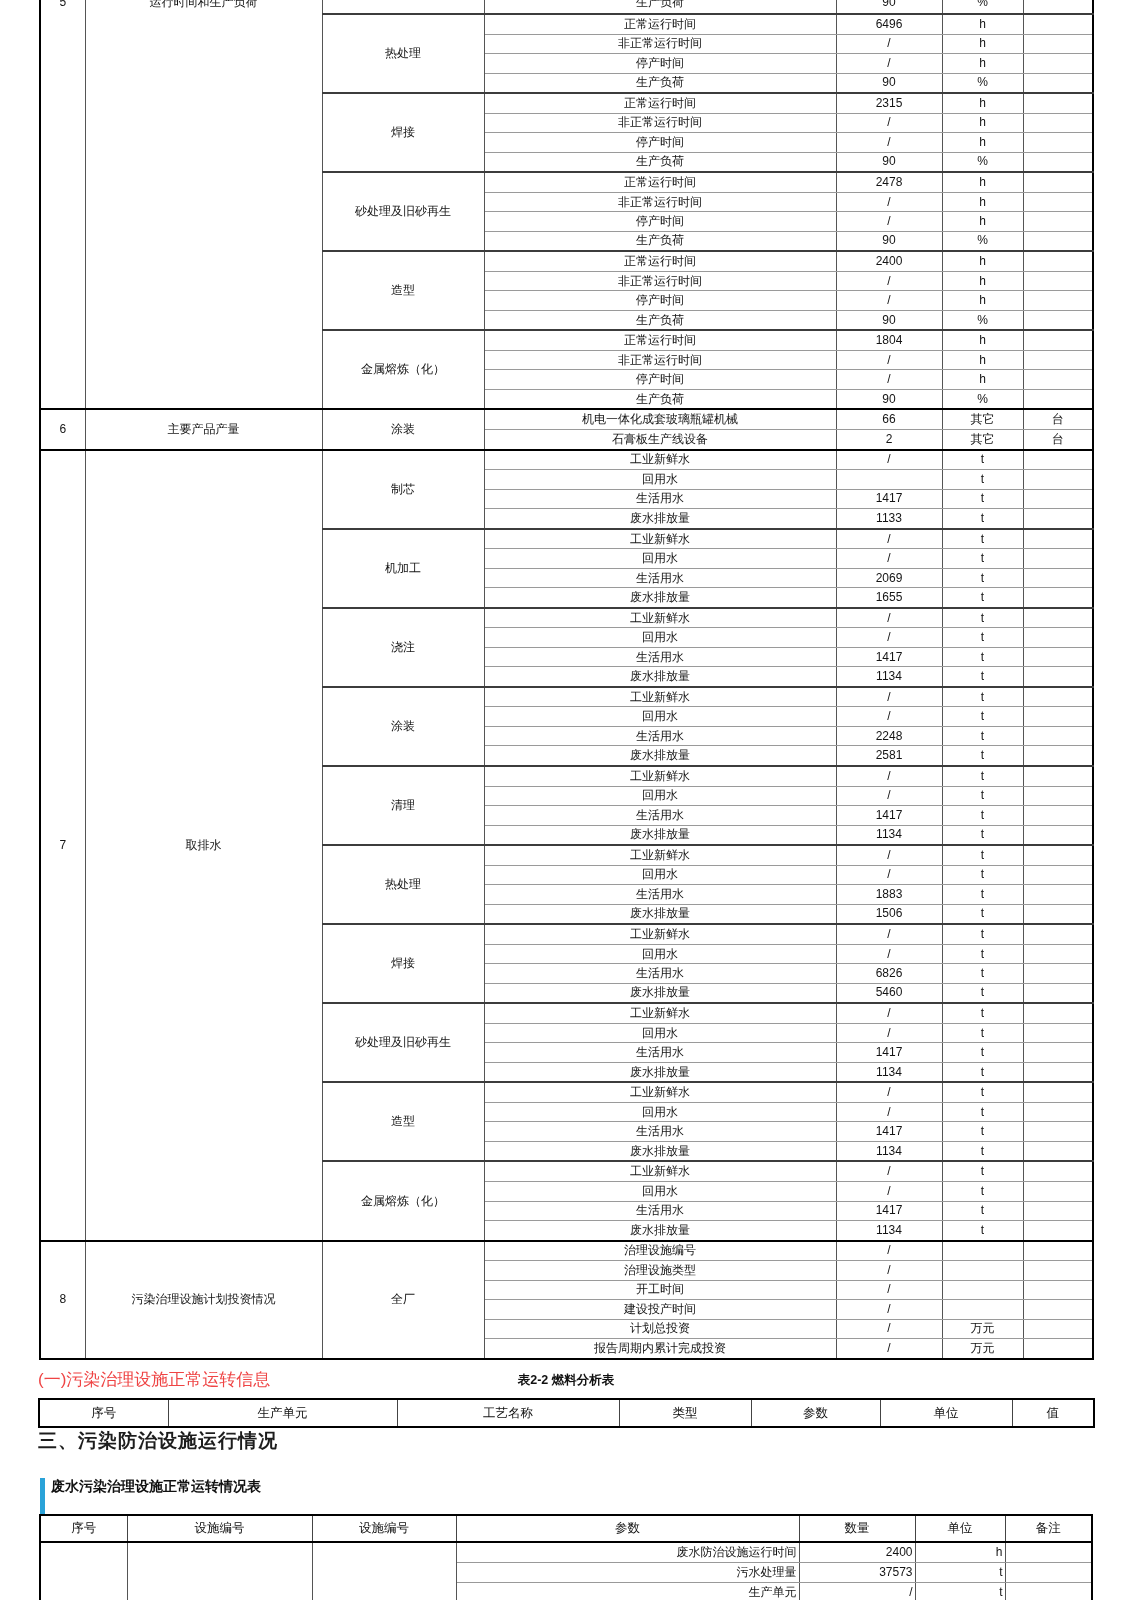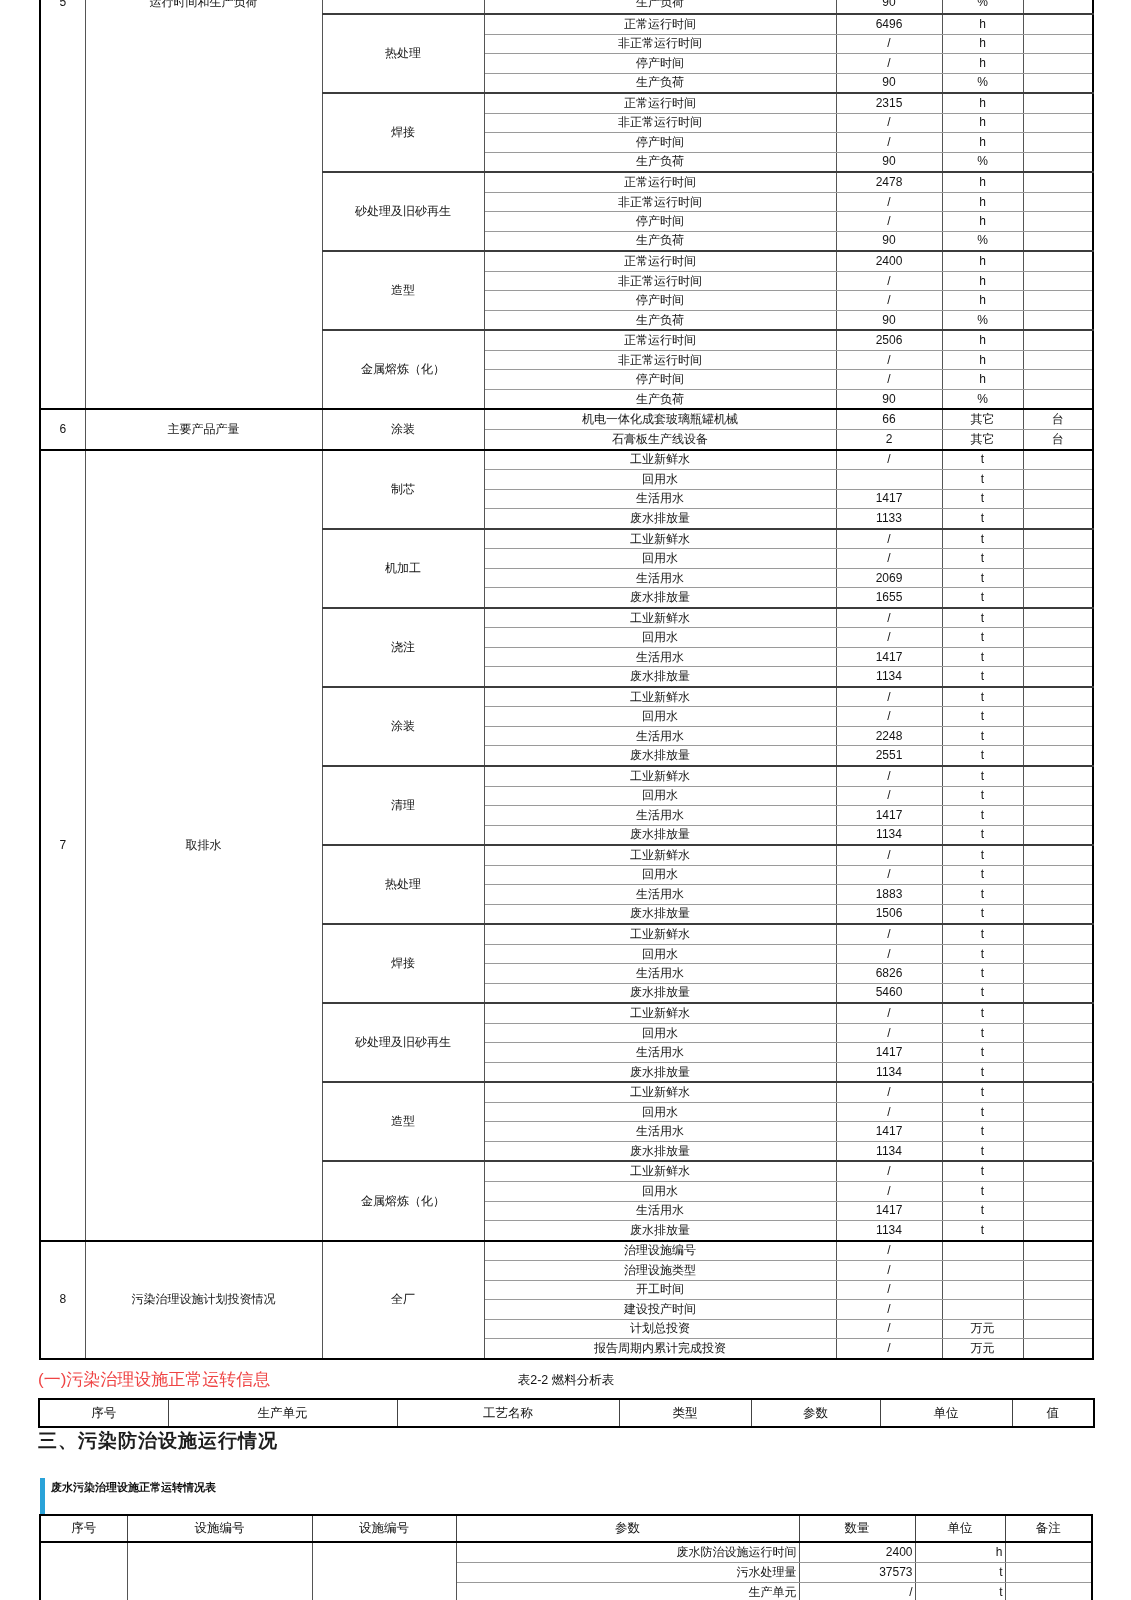--- a/index.html
+++ b/index.html
@@ -22,21 +22,21 @@
   }
   .main tr.sstart > td{border-top:2px solid #000;}
   .main tr.gstart > td{border-top:2px solid #3c3c3c;}
   .main tr.partial > td{border-top:0;height:13px;}
   .main td.vt{vertical-align:top;}
   .main .cut{margin-top:-7px;line-height:19px;}
 
   
   .caption{
     position:absolute;left:39px;top:1372px;width:1054px;height:20px;
-    text-align:center;font-size:12.5px;font-weight:normal;color:#111;
+    text-align:center;font-size:12.5px;font-weight:bold;color:#111;
   }
   .fuel{
     position:absolute;left:38px;top:1398px;width:1055px;
     border:2px solid #000;
   }
   .fuel th{
     border:1px solid #444;font-size:12.5px;font-weight:normal;
     text-align:center;vertical-align:middle;padding:0;height:26px;color:#111;
   }
 
@@ -48,21 +48,21 @@
   .h-sub{
     position:absolute;left:38px;top:1368px;font-size:17px;color:#ef4444;
   }
   .h-table{
     position:absolute;left:51px;top:1477px;width:600px;height:40px;
   }
   .h-table .bar{
     position:absolute;left:-11px;top:1px;width:5px;height:37px;background:#2aa2d8;
   }
   .h-table .txt{
-    font-size:11px;font-weight:bold;color:#111;line-height:19px;display:inline-block;
+    font-size:14px;font-weight:bold;color:#111;line-height:19px;display:inline-block;
   }
 
   
   .ww{
     position:absolute;left:39px;top:1514px;width:1052px;
     border:2px solid #000;
   }
   .ww th{
     border:1px solid #444;border-bottom:2px solid #000;
     font-size:12.5px;font-weight:normal;text-align:center;padding:0;height:25px;color:#111;
@@ -349,21 +349,21 @@
           </td>
         </tr>
         <tr class="gstart">
           <td rowspan="4">
             <div>金属熔炼（化）</div>
           </td>
           <td>
             <div>正常运行时间</div>
           </td>
           <td>
-            <div>2506</div>
+            <div>1804</div>
           </td>
           <td>
             <div>h</div>
           </td>
           <td>
             <div></div>
           </td>
         </tr>
         <tr>
           <td>
@@ -670,21 +670,21 @@
           </td>
           <td>
             <div></div>
           </td>
         </tr>
         <tr>
           <td>
             <div>废水排放量</div>
           </td>
           <td>
-            <div>2551</div>
+            <div>2581</div>
           </td>
           <td>
             <div>t</div>
           </td>
           <td>
             <div></div>
           </td>
         </tr>
         <tr class="gstart">
           <td rowspan="4">

